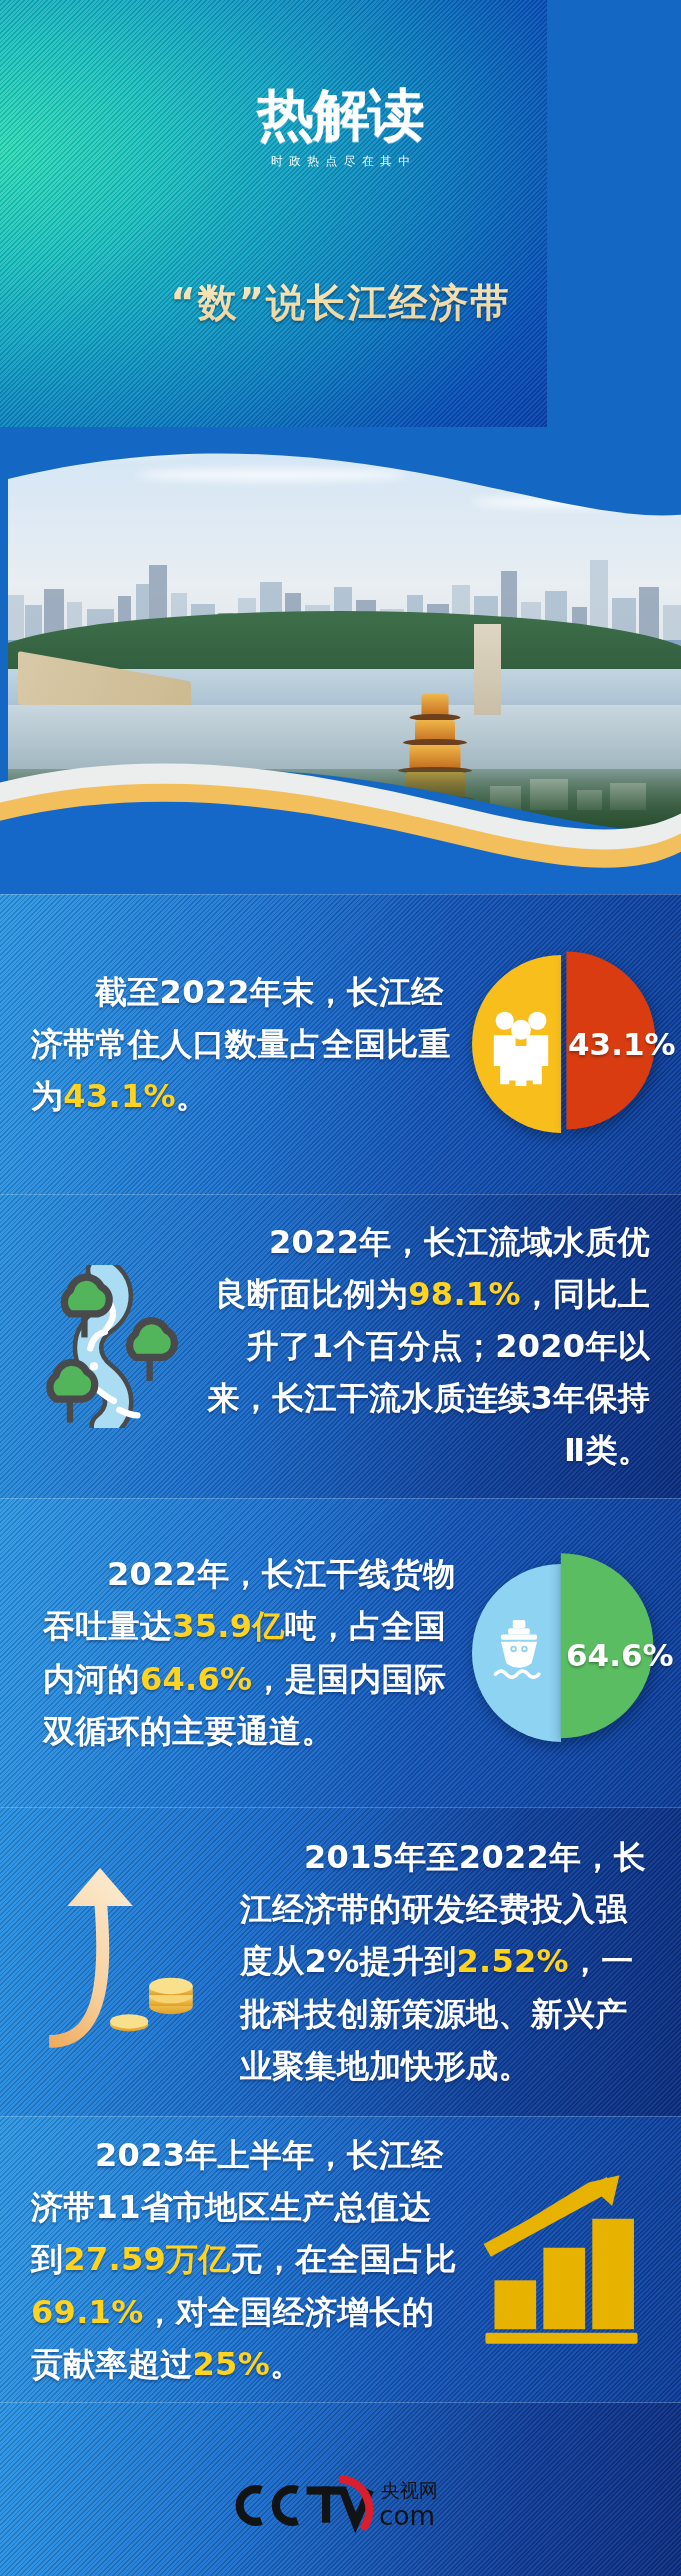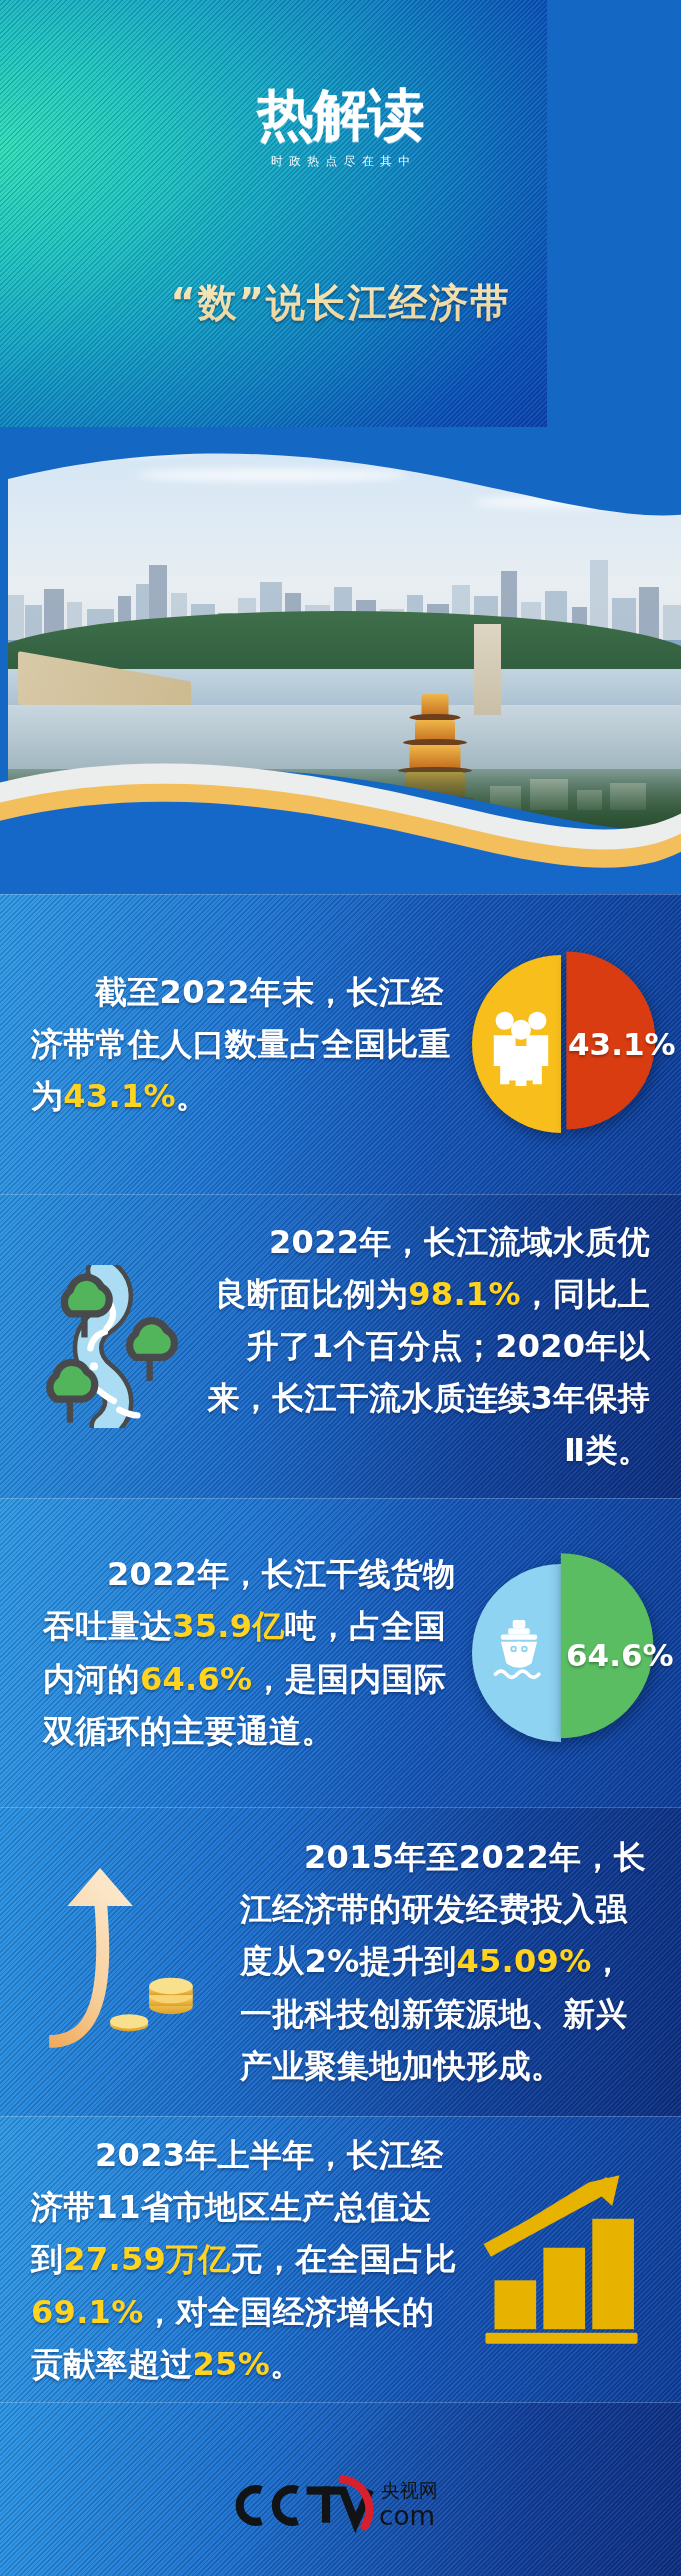--- a/index.html
+++ b/index.html
@@ -441,21 +441,21 @@
             <rect x="120" y="152" width="48" height="12" fill="url(#coinGrad)"></rect>
             <ellipse cx="144" cy="152" rx="24" ry="9" fill="#f6d472"></ellipse>
             <rect x="120" y="142" width="48" height="10" fill="url(#coinGrad)"></rect>
             <ellipse cx="144" cy="142" rx="24" ry="9" fill="#f9e08d"></ellipse>
             <ellipse cx="98" cy="184" rx="21" ry="8" fill="url(#coinGrad)"></ellipse>
             <ellipse cx="98" cy="181" rx="21" ry="8" fill="#f9e08d"></ellipse>
           </g>
         </svg>
       </div>
       <div class="txt indent" style="flex:1 1 auto;">
-        2015年至2022年，长江经济带的研发经费投入强度从2%提升到<span class="hl">45.09%</span>，一批科技创新策源地、新兴产业聚集地加快形成。
+        2015年至2022年，长江经济带的研发经费投入强度从2%提升到<span class="hl">2.52%</span>，一批科技创新策源地、新兴产业聚集地加快形成。
       </div>
     </div>
   </div>
 
   <div class="card" style="top:2116px; height:287px;">
     <div class="card-bg"></div>
     <div class="stripes"></div>
     <div class="band-line-top"></div>
     <div class="band-line-bot"></div>
     <div class="card-inner">

